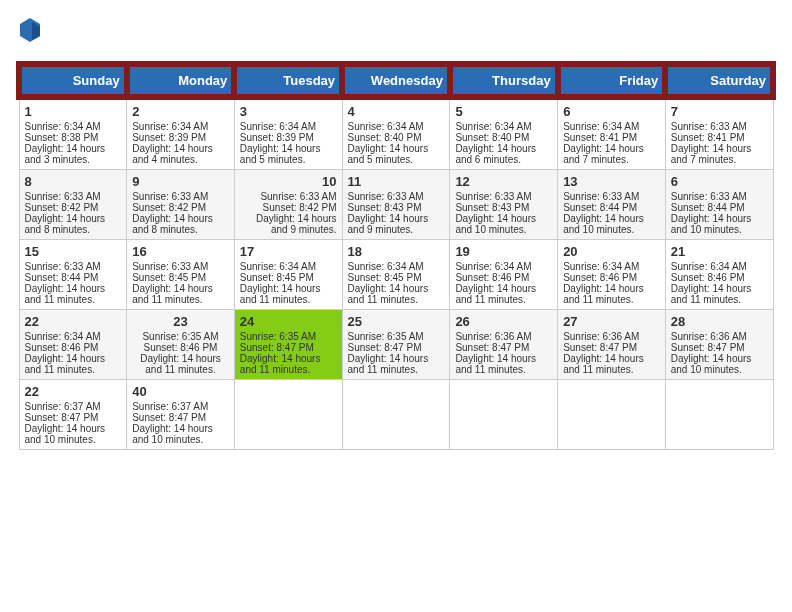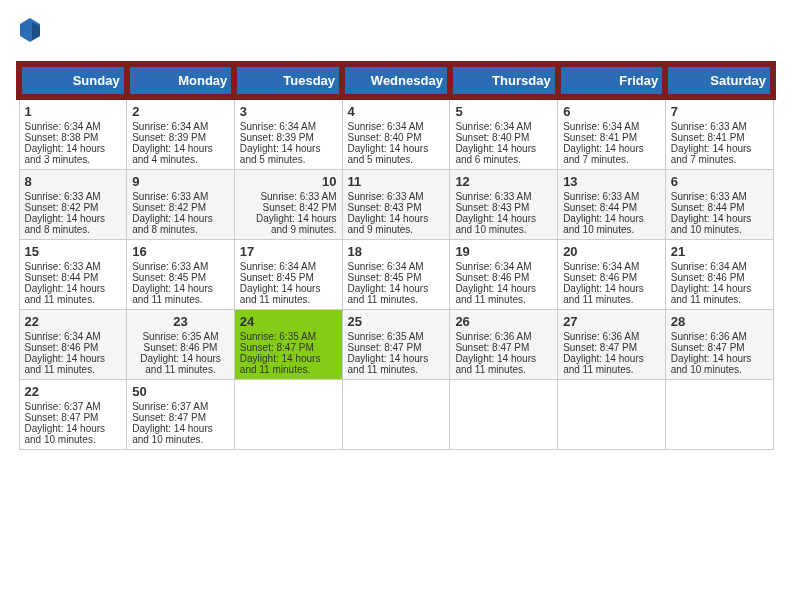--- a/index.html
+++ b/index.html
@@ -235,21 +235,21 @@
         <td style="background-color: rgb(245, 245, 245);"><span class="day-num">28</span>
 <span>Sunrise: 6:36 AM</span><br>
 <span>Sunset: 8:47 PM</span><br>
 <span>Daylight: 14 hours and 10 minutes.</span></td>
       </tr>
       <tr>
         <td><span class="day-num">22</span>
 <span>Sunrise: 6:37 AM</span><br>
 <span>Sunset: 8:47 PM</span><br>
 <span>Daylight: 14 hours and 10 minutes.</span></td>
-        <td><span class="day-num">50</span>
+        <td><span class="day-num">40</span>
 <span>Sunrise: 6:37 AM</span><br>
 <span>Sunset: 8:47 PM</span><br>
 <span>Daylight: 14 hours and 10 minutes.</span></td>
         <td class="empty"></td>
         <td class="empty"></td>
         <td class="empty"></td>
         <td class="empty"></td>
         <td class="empty"></td>
       </tr>
     </tbody>

